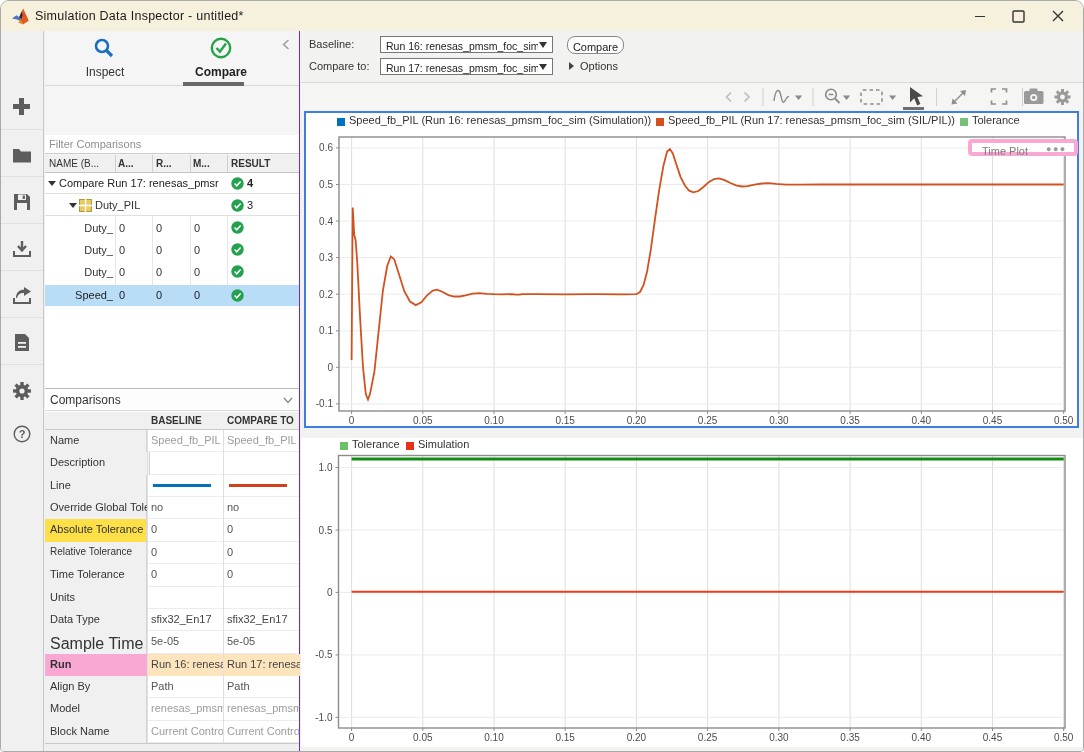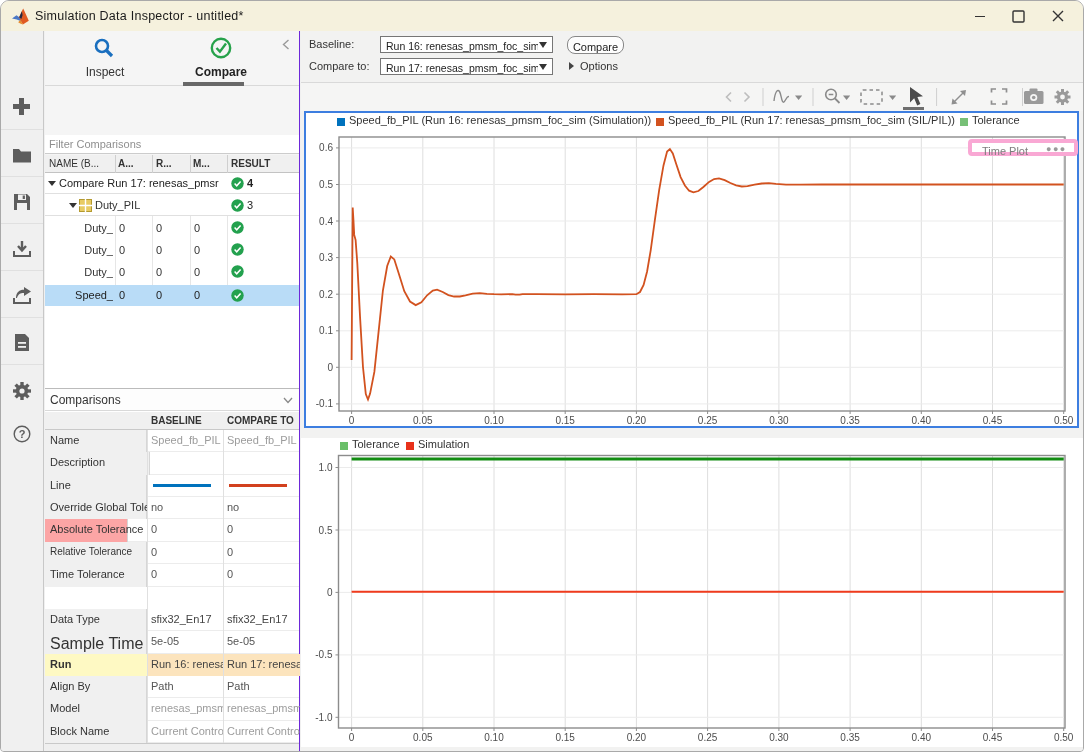--- a/index.html
+++ b/index.html
@@ -249,21 +249,21 @@
               <div class="abs" style="left:5px;top:4px;font-size:11px;color:#333;white-space:nowrap;width:97px;overflow:hidden">Override Global Tole</div>
             </div>
             <div class="abs" style="left:103px;top:0;width:75px;height:22px;">
               <div class="abs" style="left:3px;top:4px;font-size:11px;color:#555;white-space:nowrap;overflow:hidden;width:72px">no</div>
             </div>
             <div class="abs" style="left:179px;top:0;width:76px;height:22px;">
               <div class="abs" style="left:3px;top:4px;font-size:11px;color:#555;white-space:nowrap;overflow:hidden;width:73px">no</div>
             </div>
           </div>
 <div class="abs" style="left:0;top:89px;width:100%;height:23px;border-bottom:1px solid #ececec">
-            <div class="abs" style="left:0;top:0;width:83px;height:23px;background:#fca5a5;border-right:1px solid #d6d6d6">
+            <div class="abs" style="left:0;top:0;width:102px;height:23px;background:#fde047;border-right:1px solid #d6d6d6">
               <div class="abs" style="left:5px;top:4px;font-size:11px;color:#333;white-space:nowrap;width:94px;overflow:hidden">Absolute Tolerance</div>
             </div>
             <div class="abs" style="left:103px;top:0;width:75px;height:23px;">
               <div class="abs" style="left:3px;top:4px;font-size:11px;color:#555;white-space:nowrap;overflow:hidden;width:72px">0</div>
             </div>
             <div class="abs" style="left:179px;top:0;width:76px;height:23px;">
               <div class="abs" style="left:3px;top:4px;font-size:11px;color:#555;white-space:nowrap;overflow:hidden;width:73px">0</div>
             </div>
           </div>
 <div class="abs" style="left:0;top:112px;width:100%;height:22px;border-bottom:1px solid #ececec">
@@ -281,20 +281,31 @@
             <div class="abs" style="left:0;top:0;width:102px;height:23px;background:#f0f0f0;border-right:1px solid #d6d6d6">
               <div class="abs" style="left:5px;top:4px;font-size:11px;color:#333;white-space:nowrap;width:94px;overflow:hidden">Time Tolerance</div>
             </div>
             <div class="abs" style="left:103px;top:0;width:75px;height:23px;">
               <div class="abs" style="left:3px;top:4px;font-size:11px;color:#555;white-space:nowrap;overflow:hidden;width:72px">0</div>
             </div>
             <div class="abs" style="left:179px;top:0;width:76px;height:23px;">
               <div class="abs" style="left:3px;top:4px;font-size:11px;color:#555;white-space:nowrap;overflow:hidden;width:73px">0</div>
             </div>
           </div>
+<div class="abs" style="left:0;top:157px;width:100%;height:22px;border-bottom:1px solid #ececec">
+            <div class="abs" style="left:0;top:0;width:102px;height:22px;background:#f0f0f0;border-right:1px solid #d6d6d6">
+              <div class="abs" style="left:5px;top:4px;font-size:11px;color:#333;white-space:nowrap;width:94px;overflow:hidden">Units</div>
+            </div>
+            <div class="abs" style="left:103px;top:0;width:75px;height:22px;">
+              <div class="abs" style="left:3px;top:4px;font-size:11px;color:#444;white-space:nowrap;overflow:hidden;width:72px"></div>
+            </div>
+            <div class="abs" style="left:179px;top:0;width:76px;height:22px;">
+              <div class="abs" style="left:3px;top:4px;font-size:11px;color:#444;white-space:nowrap;overflow:hidden;width:73px"></div>
+            </div>
+          </div>
 <div class="abs" style="left:0;top:179px;width:100%;height:22px;border-bottom:1px solid #ececec">
             <div class="abs" style="left:0;top:0;width:102px;height:22px;background:#f0f0f0;border-right:1px solid #d6d6d6">
               <div class="abs" style="left:5px;top:4px;font-size:11px;color:#333;white-space:nowrap;width:94px;overflow:hidden">Data Type</div>
             </div>
             <div class="abs" style="left:103px;top:0;width:75px;height:22px;">
               <div class="abs" style="left:3px;top:4px;font-size:11px;color:#444;white-space:nowrap;overflow:hidden;width:72px">sfix32_En17</div>
             </div>
             <div class="abs" style="left:179px;top:0;width:76px;height:22px;">
               <div class="abs" style="left:3px;top:4px;font-size:11px;color:#444;white-space:nowrap;overflow:hidden;width:73px">sfix32_En17</div>
             </div>
@@ -304,21 +315,21 @@
               <div class="abs" style="left:5px;top:4px;font-size:16px;color:#333;white-space:nowrap;width:94px;overflow:hidden">Sample Time</div>
             </div>
             <div class="abs" style="left:103px;top:0;width:75px;height:23px;">
               <div class="abs" style="left:3px;top:4px;font-size:11px;color:#555;white-space:nowrap;overflow:hidden;width:72px">5e-05</div>
             </div>
             <div class="abs" style="left:179px;top:0;width:76px;height:23px;">
               <div class="abs" style="left:3px;top:4px;font-size:11px;color:#555;white-space:nowrap;overflow:hidden;width:73px">5e-05</div>
             </div>
           </div>
 <div class="abs" style="left:0;top:224px;width:100%;height:22px;border-bottom:1px solid #ececec">
-            <div class="abs" style="left:0;top:0;width:110px;height:22px;background:#fef9c3;border-right:1px solid #d6d6d6">
+            <div class="abs" style="left:0;top:0;width:110px;height:22px;background:#f9a8d4;border-right:1px solid #d6d6d6">
               <div class="abs" style="left:5px;top:4px;font-size:11px;color:#333;font-weight:bold;white-space:nowrap;width:94px;overflow:hidden">Run</div>
             </div>
             <div class="abs" style="left:103px;top:0;width:75px;height:22px;background:#fce4bd;">
               <div class="abs" style="left:3px;top:4px;font-size:11px;color:#444;white-space:nowrap;overflow:hidden;width:72px">Run 16: renesa</div>
             </div>
             <div class="abs" style="left:179px;top:0;width:76px;height:22px;background:#fce4bd;">
               <div class="abs" style="left:3px;top:4px;font-size:11px;color:#444;white-space:nowrap;overflow:hidden;width:73px">Run 17: renesa</div>
             </div>
           </div>
 <div class="abs" style="left:0;top:246px;width:100%;height:22px;border-bottom:1px solid #ececec">

